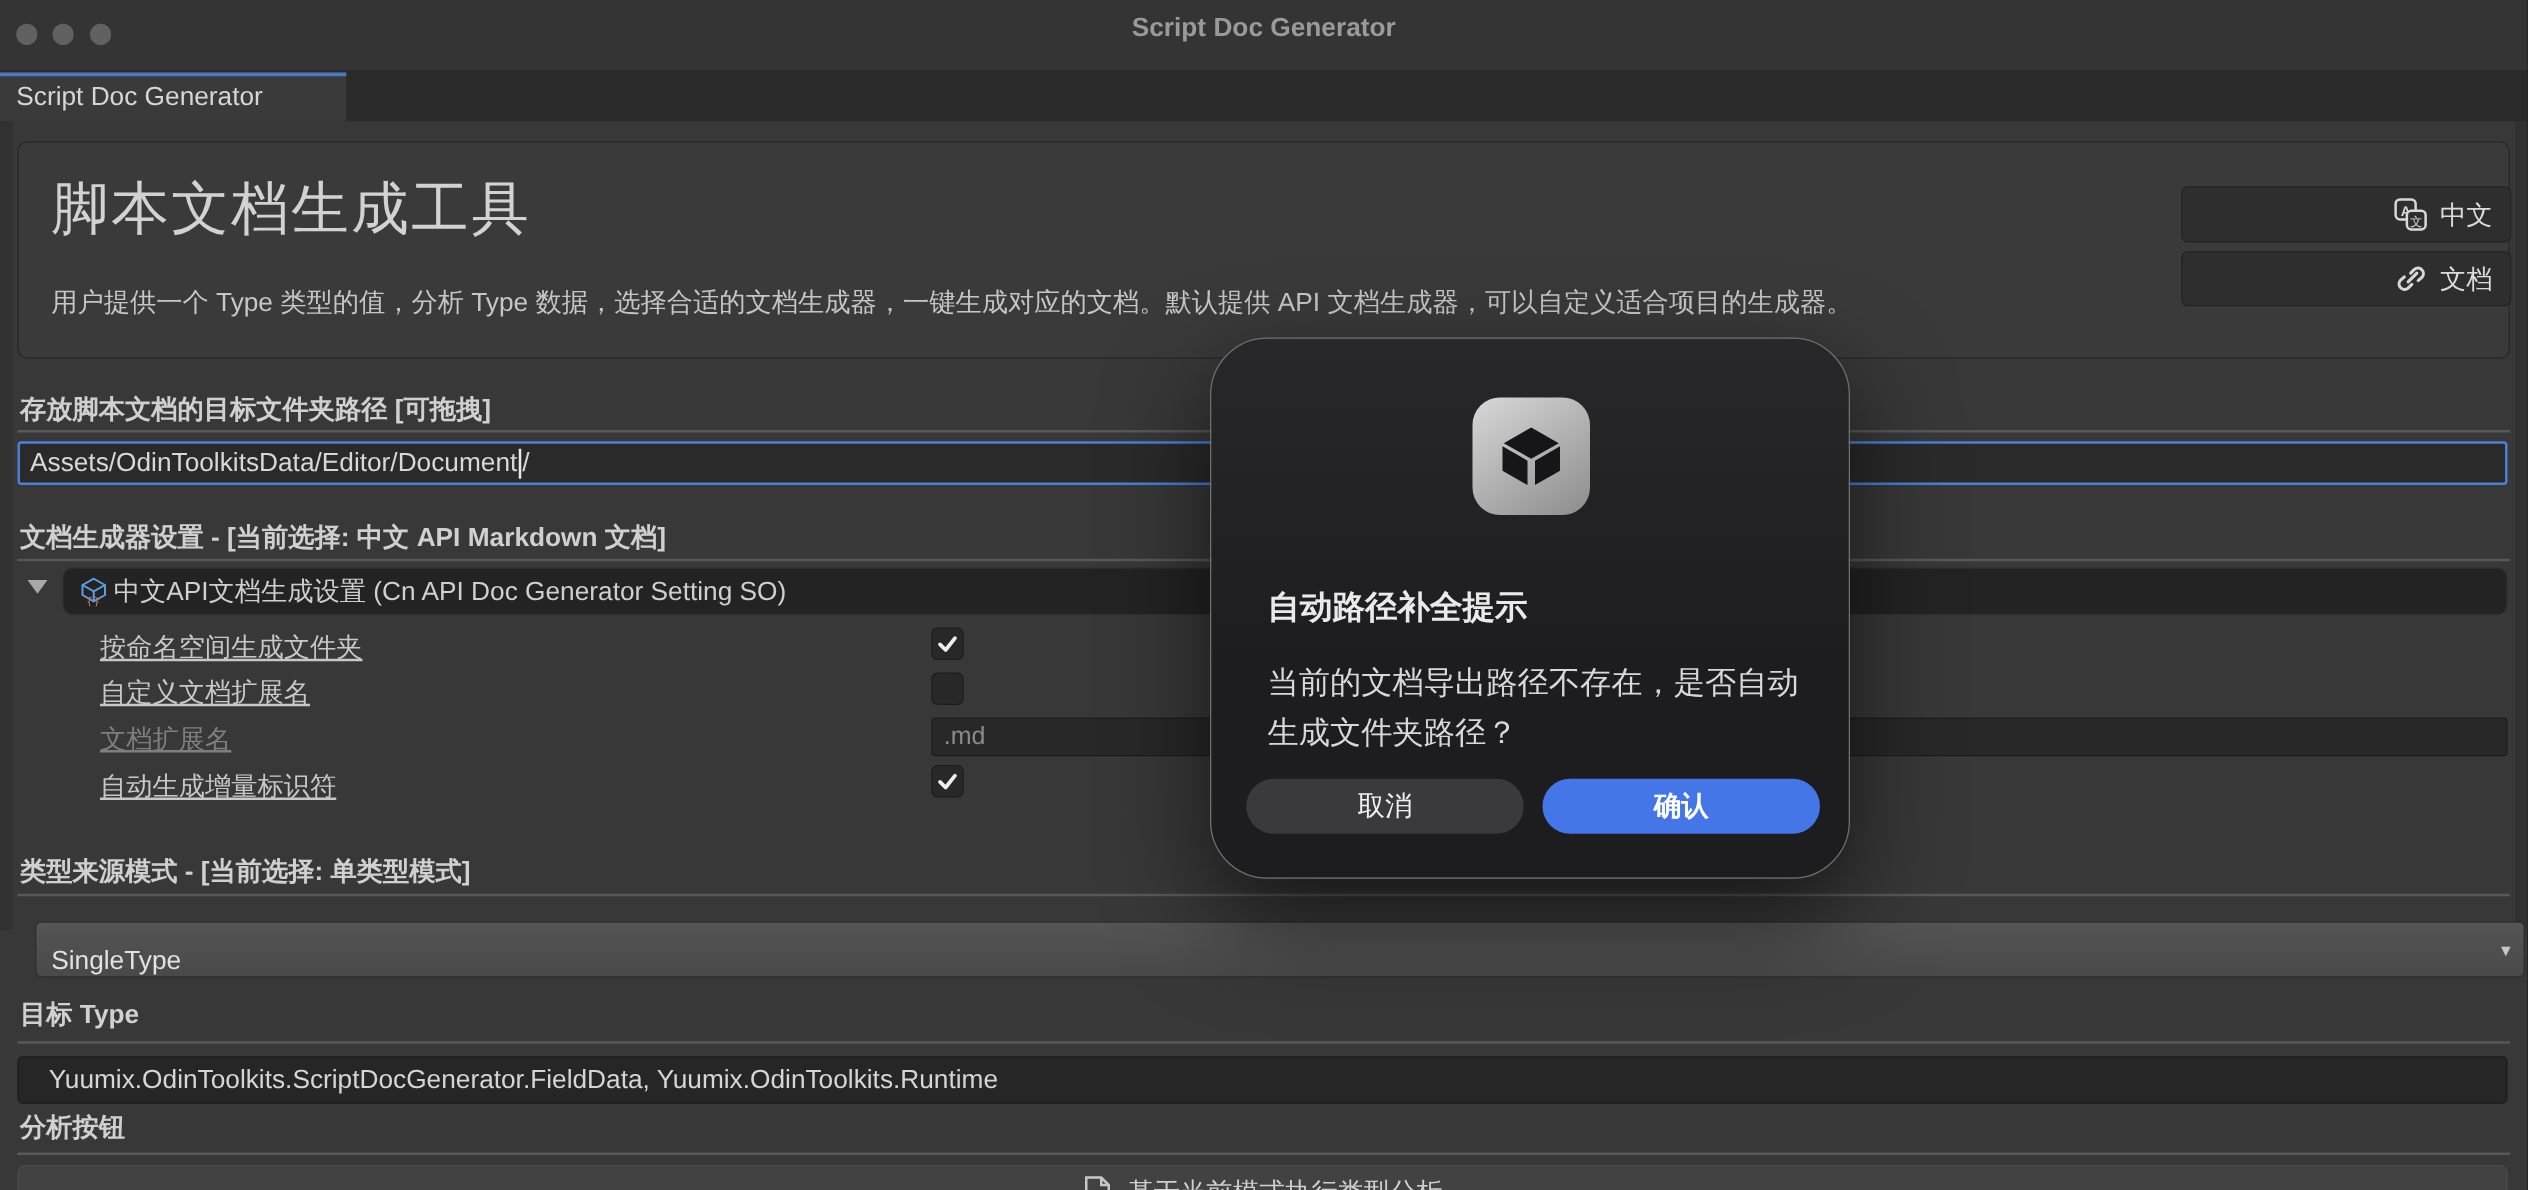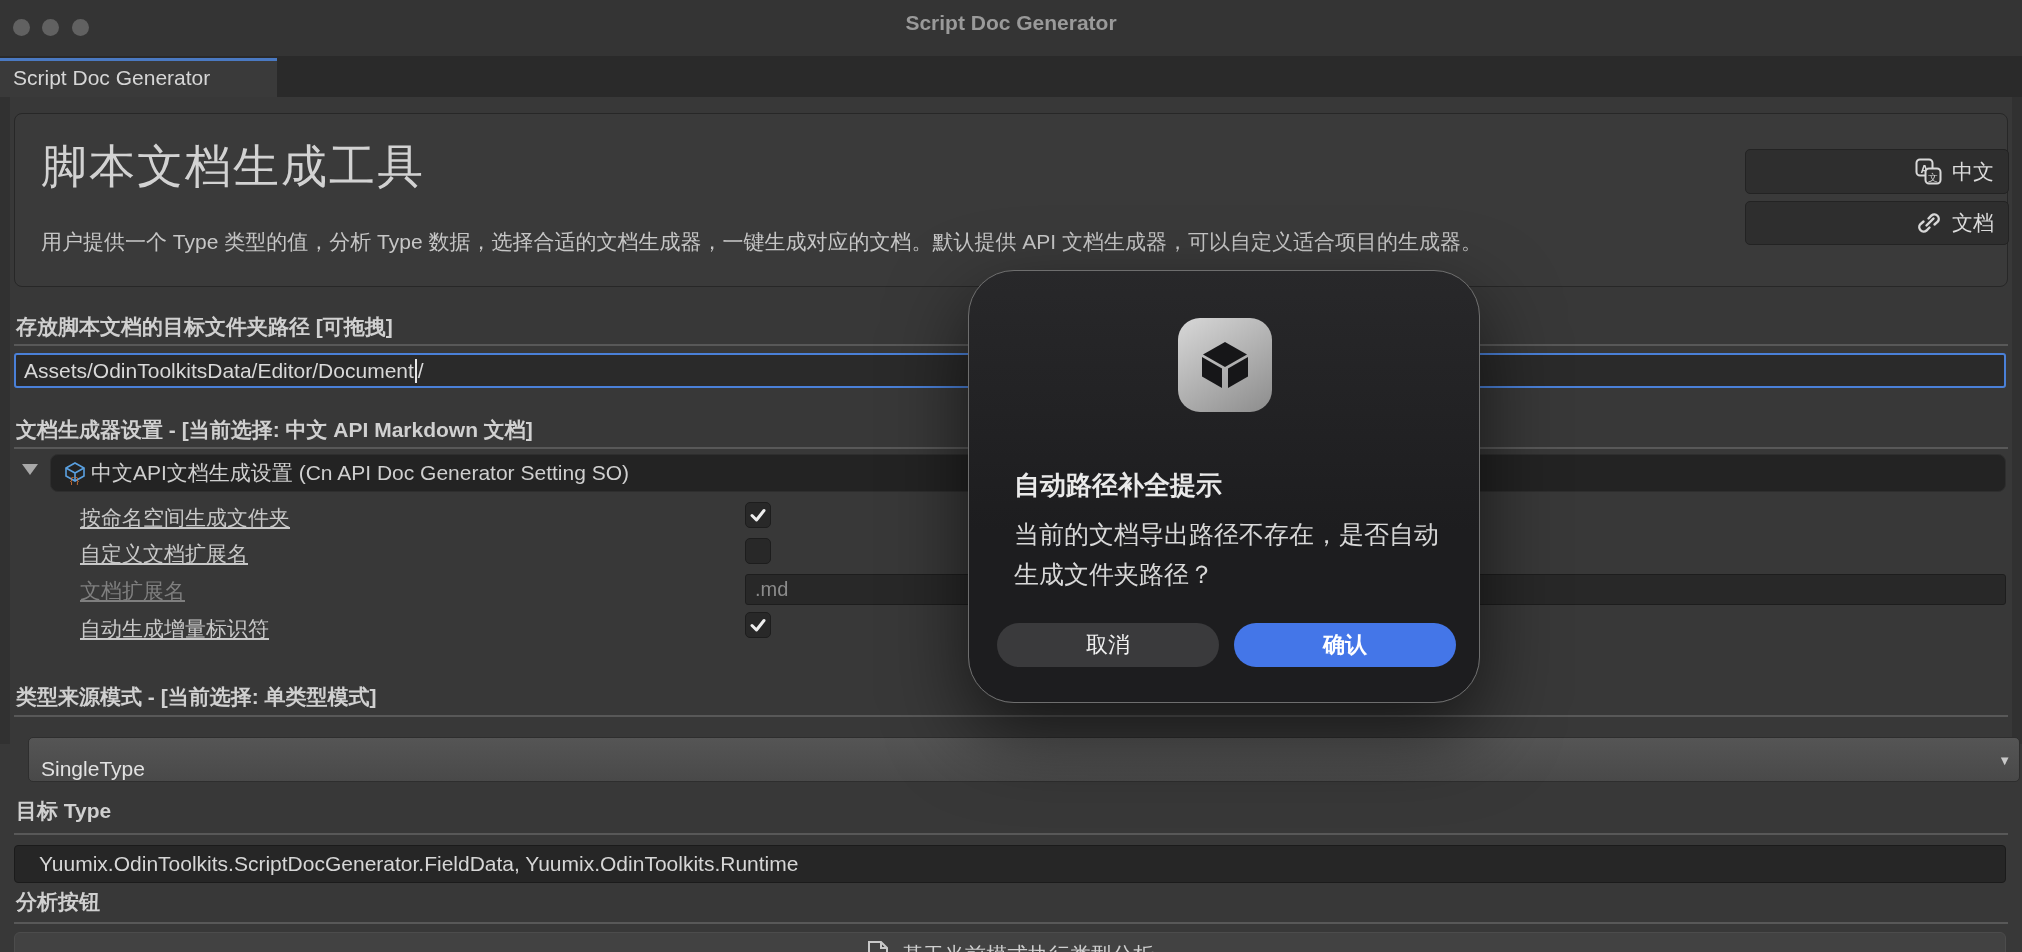--- a/index.html
+++ b/index.html
@@ -70,21 +70,21 @@
     gap:12px;padding-top:7px;font-size:21px;color:#cfcfcf;}
   .analyze-btn .albl{line-height:30px;}
   
   .dialog{position:absolute;left:968px;top:270px;width:512px;height:433px;border-radius:46px;
     background:linear-gradient(180deg,#28282a 0%,#1d1d1f 60%);
     border:1px solid #6e6e6e;box-shadow:0 30px 80px rgba(0,0,0,.6);z-index:50;}
   .logo-tile{position:absolute;left:209px;top:47px;width:94px;height:94px;border-radius:22px;
     background:linear-gradient(145deg,#d8d8d8,#8c8c8c);
     display:flex;align-items:center;justify-content:center;}
   .dlg-title{position:absolute;left:45px;top:197px;font-size:26px;font-weight:bold;color:#eaeaea;}
-  .dlg-msg{position:absolute;left:45px;top:243px;width:432px;font-size:25px;line-height:40px;color:#d8d8d8;}
+  .dlg-msg{position:absolute;left:45px;top:255px;width:432px;font-size:25px;line-height:40px;color:#d8d8d8;}
   .dlg-btn{position:absolute;top:352px;width:222px;height:44px;border-radius:22px;
     display:flex;align-items:center;justify-content:center;font-size:22px;color:#f0f0f0;cursor:default;}
   .btn-cancel{left:28px;background:#3a3a3c;}
   .btn-confirm{left:265px;background:#4476e8;color:#ffffff;font-weight:600;}
   svg{display:block;}
 </style>
 </head>
 <body>
 
 <div class="app">

